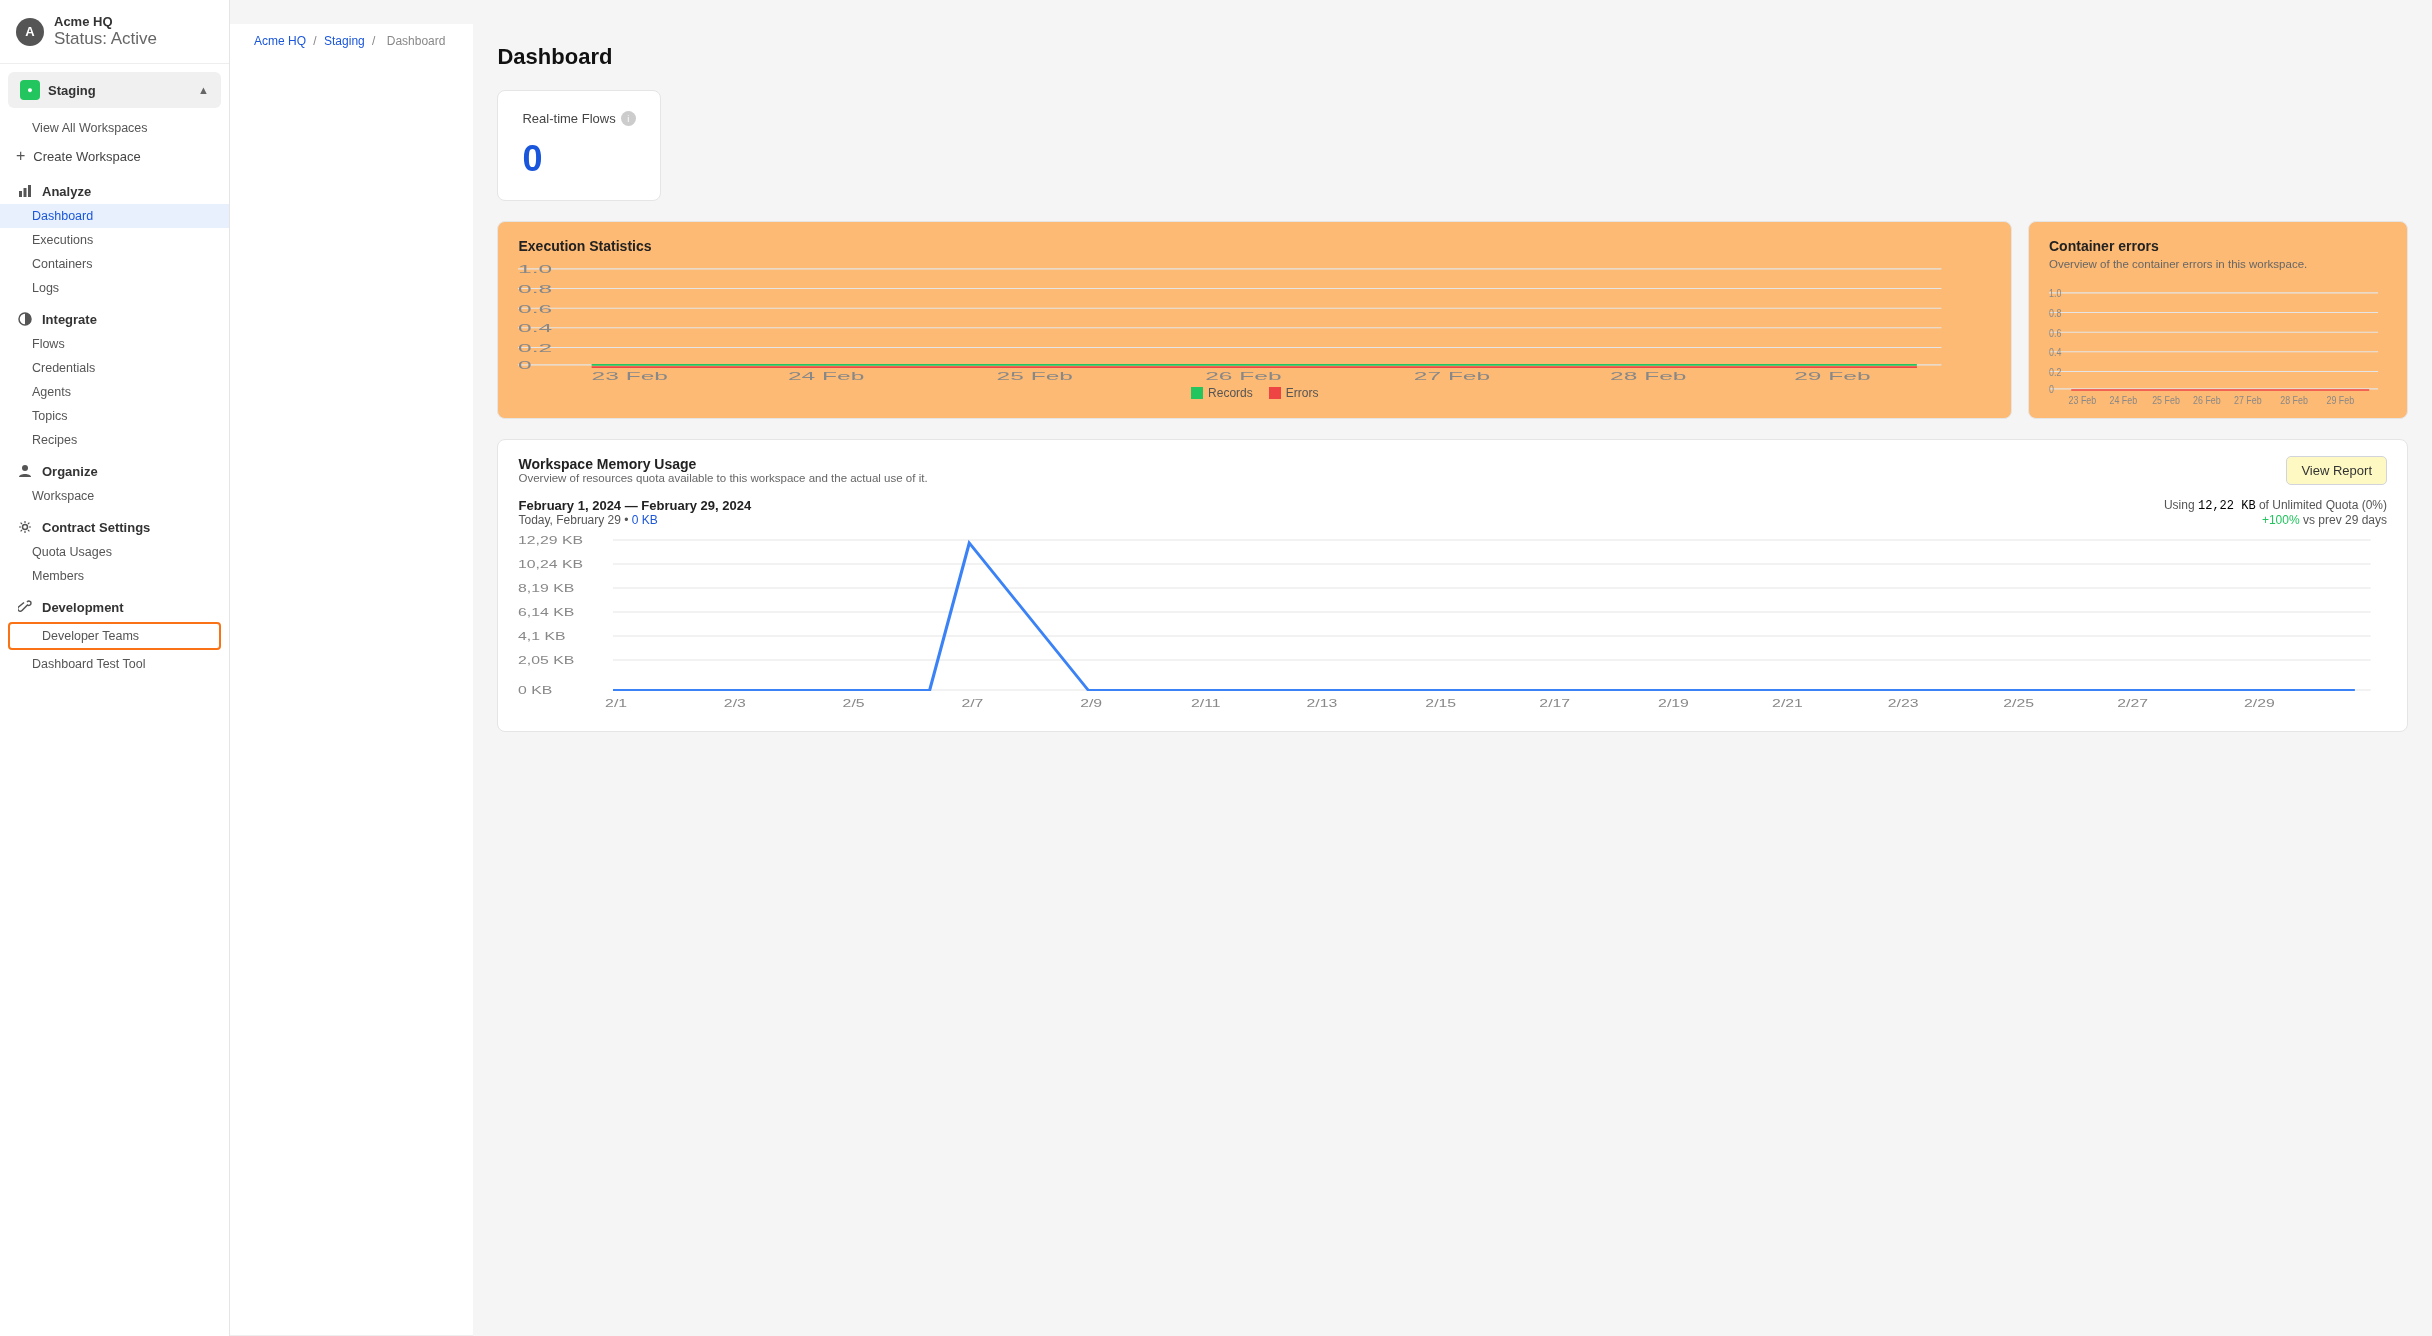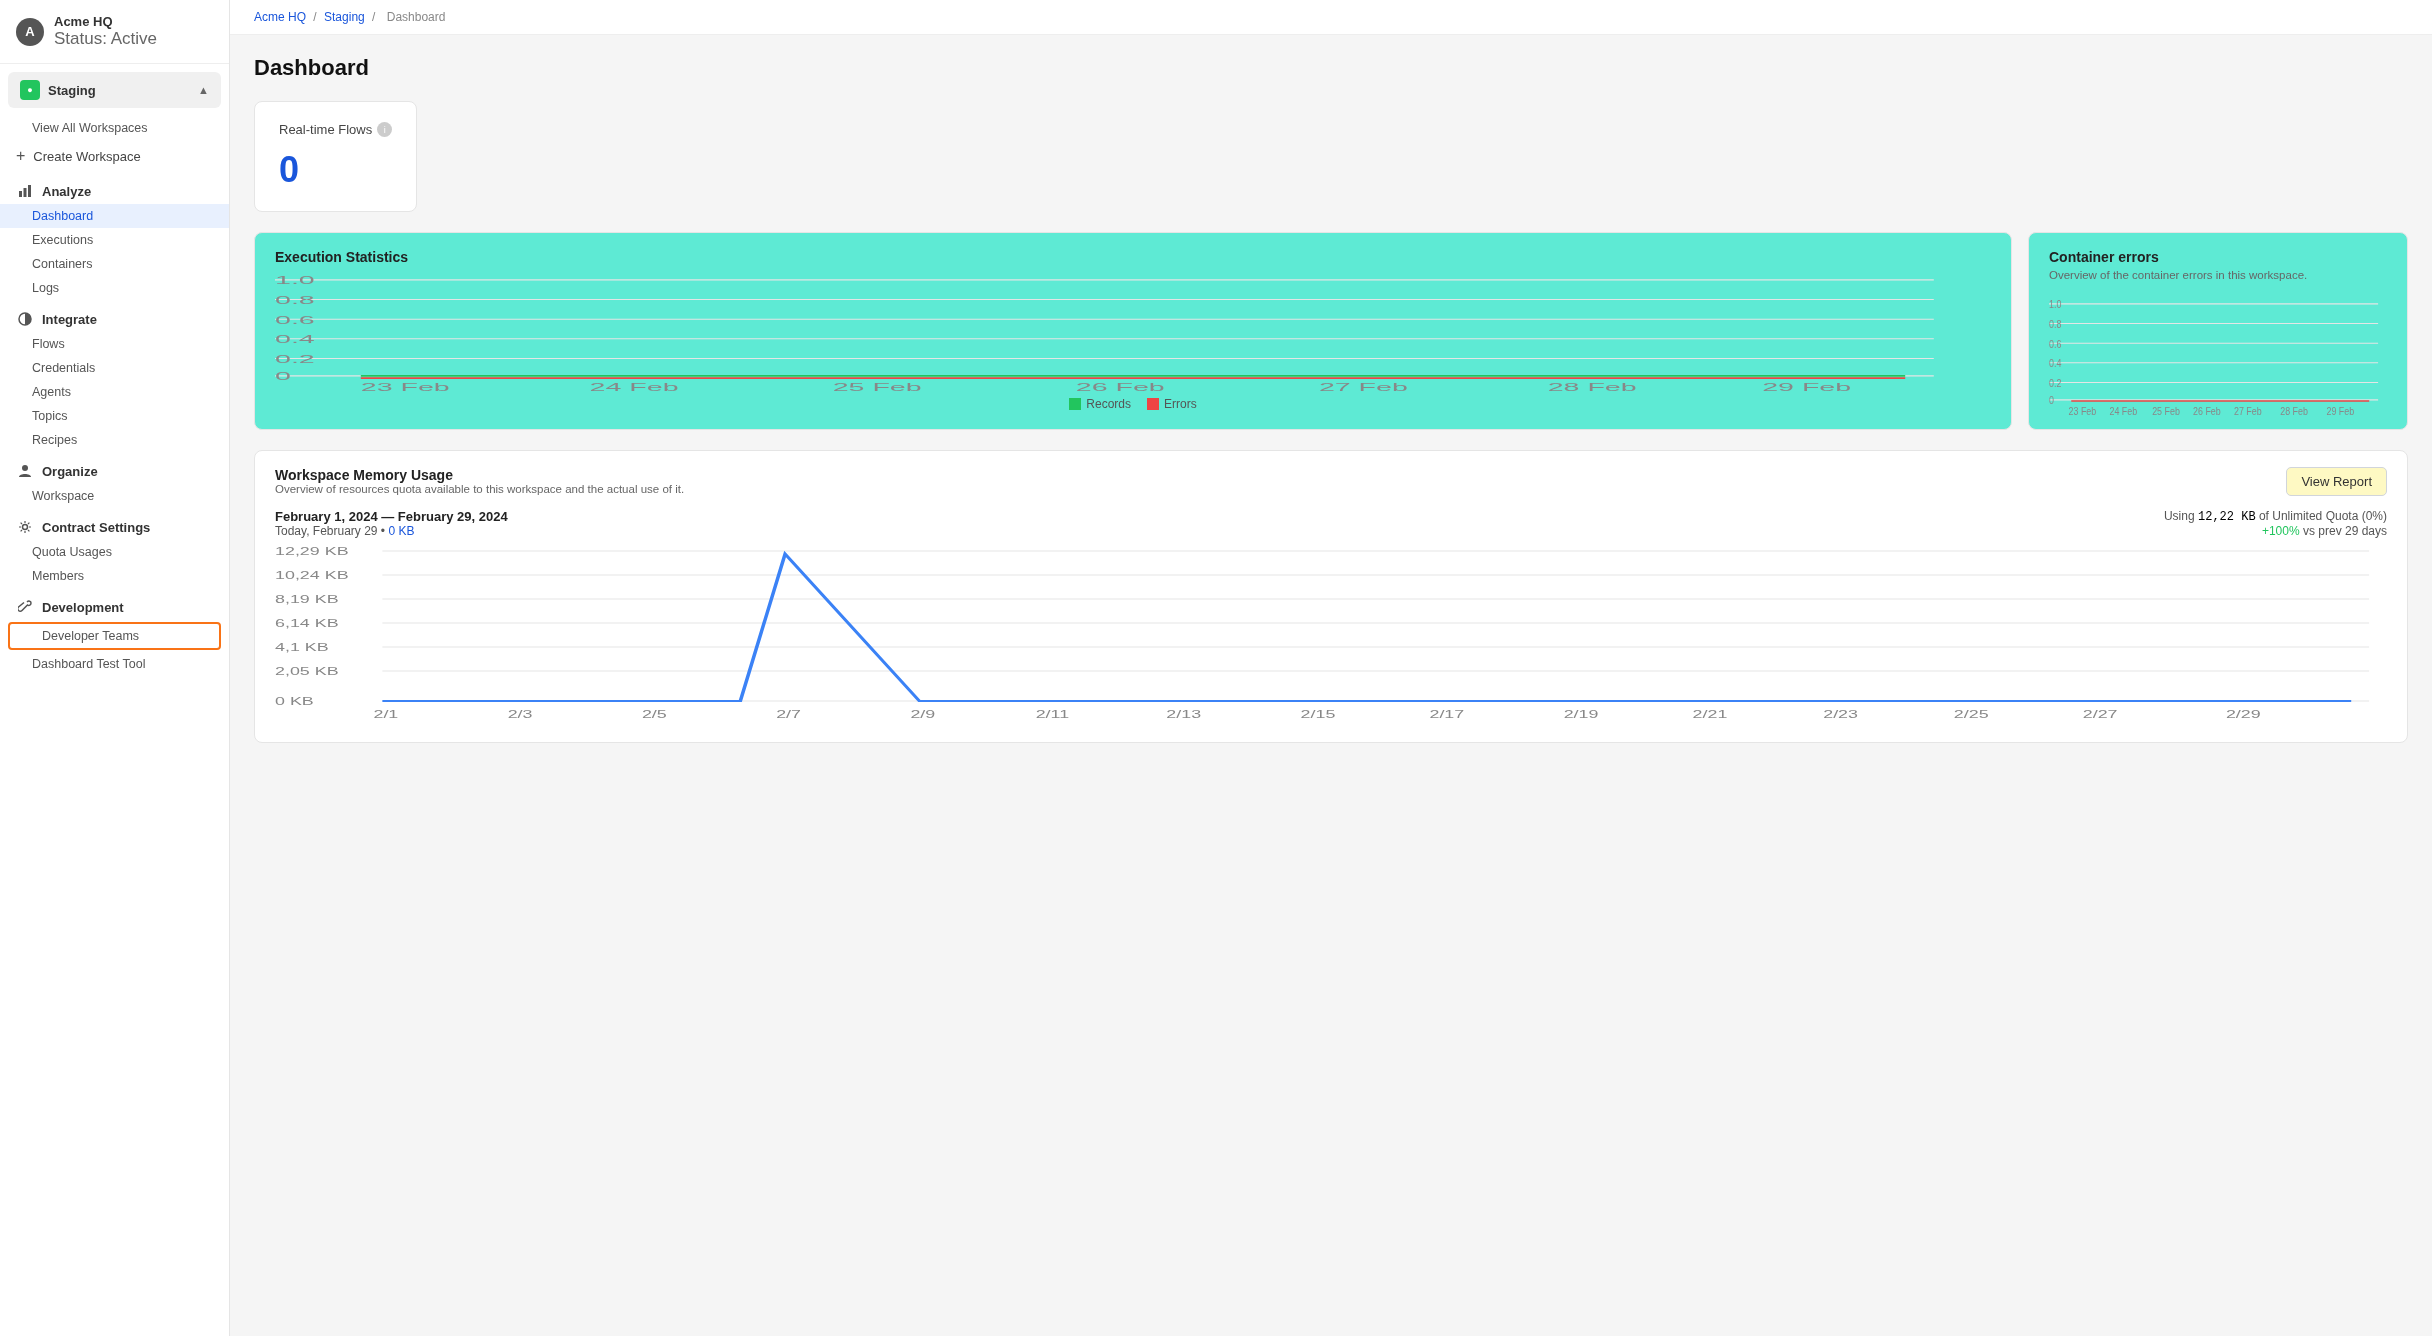--- a/index.html
+++ b/index.html
@@ -27,41 +27,41 @@
     .sidebar-section-label { font-weight: 600; font-size: 13px; color: #333; }
 
     .create-workspace { display: flex; align-items: center; gap: 8px; padding: 7px 16px; cursor: pointer; color: #444; font-size: 13px; }
     .plus-icon { font-size: 16px; color: #555; }
 
     .view-all-link { display: block; padding: 5px 16px 5px 32px; color: #555; cursor: pointer; font-size: 12.5px; }
 
     .developer-teams-item { display: block; padding: 5px 16px 5px 32px; color: #555; cursor: pointer; font-size: 12.5px; border: 2px solid #f97316; border-radius: 4px; margin: 2px 8px; }
 
     
-    .main-content { flex: 1; display: flex; flex-direction: column; overflow: hidden; }
+    .main-content { flex: 1; display: flex; flex-direction: row; overflow: hidden; margin-top: 24px; }
 
     
     .breadcrumb { padding: 10px 24px; font-size: 12px; color: #555; background: #fff; border-bottom: 1px solid #eee; }
     .breadcrumb a { color: #1a56db; text-decoration: none; }
     .breadcrumb span { color: #888; margin: 0 4px; }
 
     
     .page-content { flex: 1; overflow-y: auto; padding: 20px 24px; background: #f5f5f5; }
     .page-title { font-size: 22px; font-weight: 600; margin-bottom: 20px; color: #111; }
 
     
     .stats-row { display: flex; gap: 16px; margin-bottom: 20px; }
     .stat-card { background: #fff; border: 1px solid #e5e5e5; border-radius: 8px; padding: 20px 24px; min-width: 160px; }
     .stat-card-title { font-size: 13px; font-weight: 500; color: #444; display: flex; align-items: center; gap: 5px; margin-bottom: 12px; }
     .stat-card-value { font-size: 36px; font-weight: 600; color: #1a56db; }
     .info-icon { width: 15px; height: 15px; border-radius: 50%; background: #ccc; color: #fff; font-size: 9px; display: flex; align-items: center; justify-content: center; cursor: pointer; }
 
     
     .charts-row { display: flex; gap: 16px; margin-bottom: 20px; }
-    .chart-card { background: #5eead4; border: 1px solid #e5e5e5; border-radius: 8px; padding: 16px 20px; }
+    .chart-card { background: #fdba74; border: 1px solid #e5e5e5; border-radius: 8px; padding: 16px 20px; }
     .chart-card.large { flex: 1; }
     .chart-card.medium { width: 380px; }
     .chart-title { font-size: 14px; font-weight: 600; color: #222; margin-bottom: 4px; }
     .chart-subtitle { font-size: 11.5px; color: #666; margin-bottom: 12px; }
 
     .chart-area { position: relative; height: 120px; }
     svg.chart-svg { width: 100%; height: 100%; overflow: visible; }
 
     .chart-legend { display: flex; gap: 16px; margin-top: 8px; justify-content: center; }
     .legend-item { display: flex; align-items: center; gap: 5px; font-size: 12px; color: #555; }

